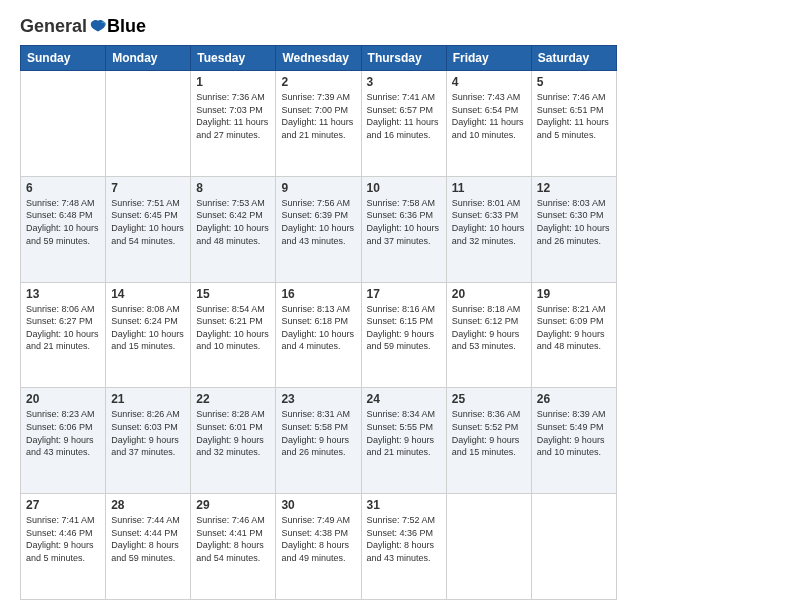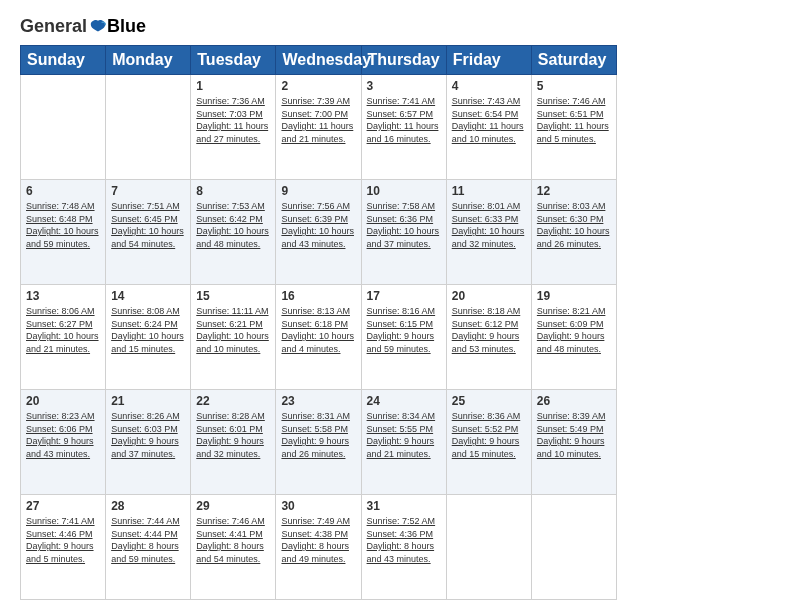--- a/index.html
+++ b/index.html
@@ -59,21 +59,21 @@
       border: 1px solid #ccc;
       border-collapse: collapse;
       width: 100%;
       table-layout: fixed;
     }
     .calendar th {
       background: #2563a8;
       color: #fff;
       text-align: left;
       padding: 5px 6px;
-      font-size: 16px;
+      font-size: 12px;
       font-weight: bold;
       border: 1px solid #1a4a8a;
     }
     .calendar td {
       vertical-align: top;
       padding: 4px 5px;
       font-size: 9.5px;
       color: #333;
       border: 1px solid #d0d0d0;
       height: 85px;
@@ -83,21 +83,20 @@
       font-size: 12px;
       font-weight: bold;
       color: #333;
       display: block;
       margin-bottom: 2px;
     }
     .day-info {
       font-size: 9px;
       line-height: 1.4;
       color: #333;
-      text-decoration: underline;
     }
     .empty-cell {
       background: #f9f9f9;
     }
     .row-shaded td {
       background: #f0f4f9;
     }
     .row-white td {
       background: #ffffff;
     }
@@ -232,21 +231,21 @@
           </td>
           <td>
             <span class="day-number">14</span>
             <div class="day-info">Sunrise: 8:08 AM
 Sunset: 6:24 PM
 Daylight: 10 hours
 and 15 minutes.</div>
           </td>
           <td>
             <span class="day-number">15</span>
-            <div class="day-info">Sunrise: 11:11 AM
+            <div class="day-info">Sunrise: 8:54 AM
 Sunset: 6:21 PM
 Daylight: 10 hours
 and 10 minutes.</div>
           </td>
           <td>
             <span class="day-number">16</span>
             <div class="day-info">Sunrise: 8:13 AM
 Sunset: 6:18 PM
 Daylight: 10 hours
 and 4 minutes.</div>

